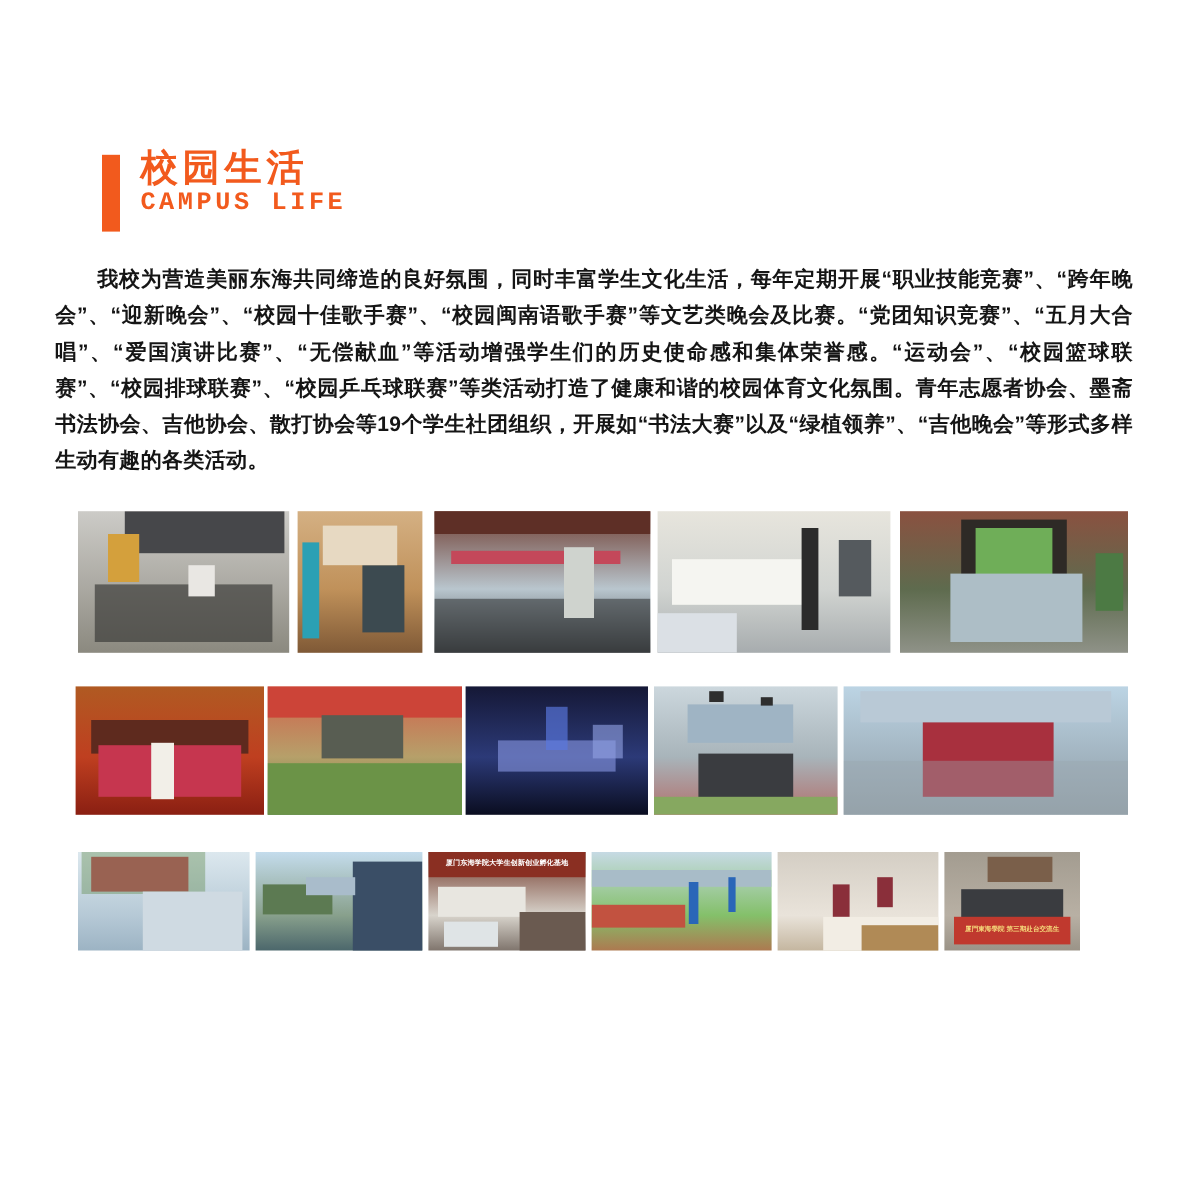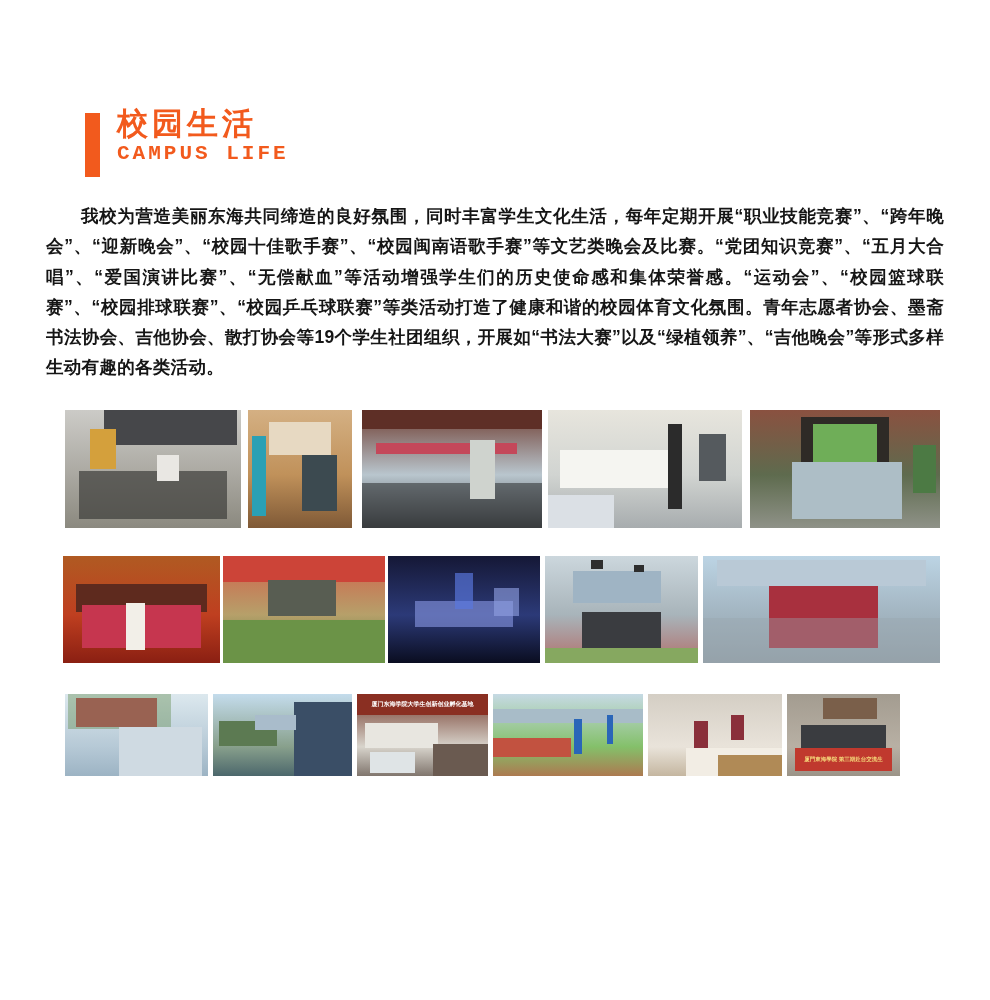--- a/index.html
+++ b/index.html
@@ -1,17 +1,17 @@
 <!DOCTYPE html>
 <html style="--accent: #f25a1d;"><head>
 <meta charset="utf-8">
 <style>
   html,body{margin:0;padding:0;background:#fff;}
   .page{
-    position:relative;width:990px;height:776px;margin:0 auto;
+    position:relative;width:990px;height:776px;margin:16px auto;
     background:#ffffff;overflow:hidden;
     font-family:"Liberation Sans","DejaVu Sans",sans-serif;
   }
   :root{--accent:#f25a1d;}
   
   .accent-bar{position:absolute;left:85px;top:113px;width:15px;height:64px;background:var(--accent);}
   .title-zh{
     position:absolute;left:117px;top:103px;font-size:31px;font-weight:bold;
     color:var(--accent);letter-spacing:4px;white-space:nowrap;
   }

